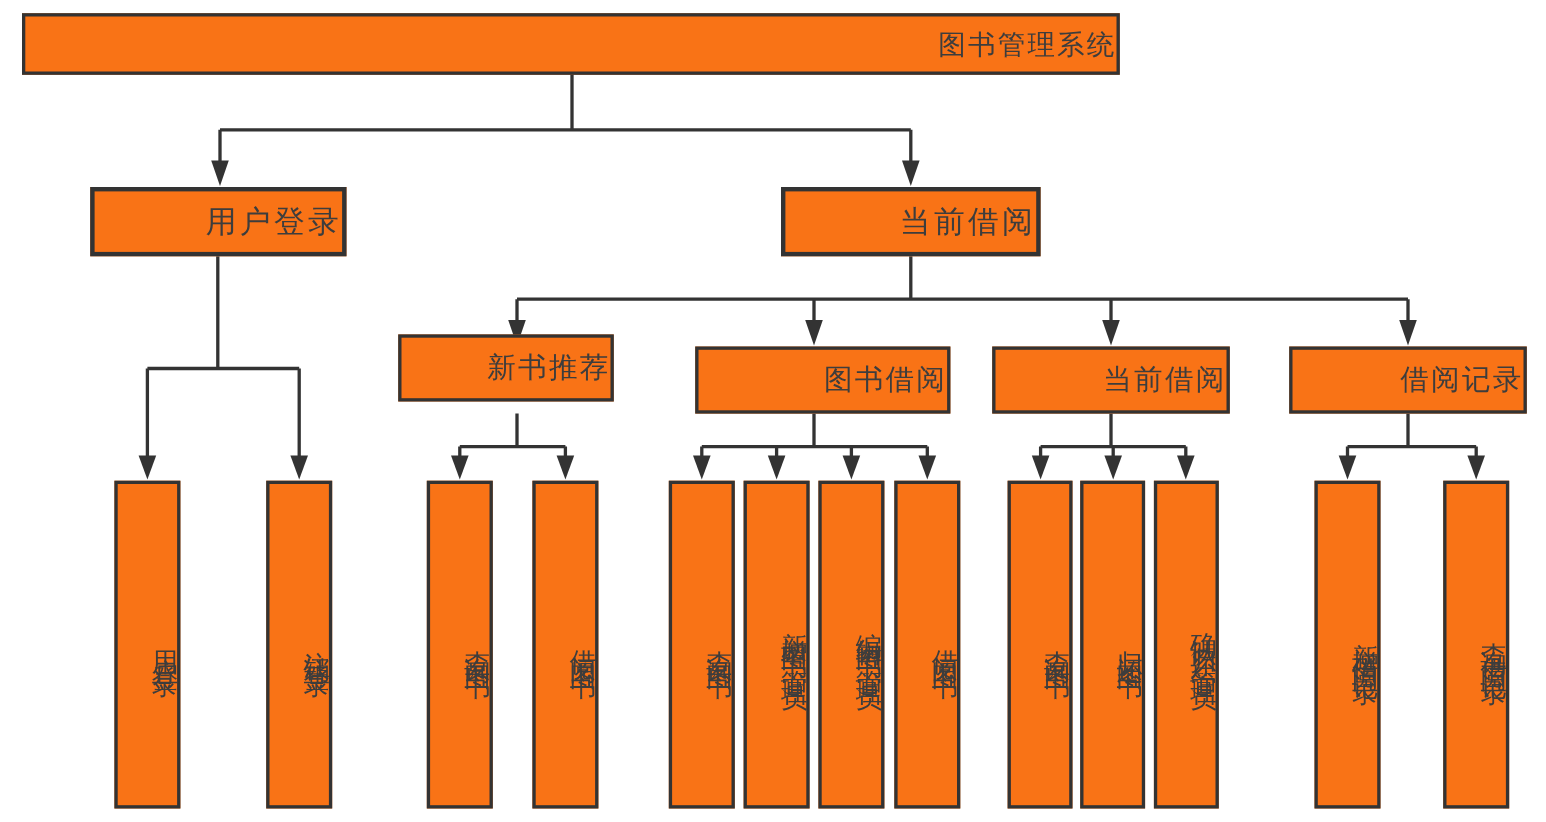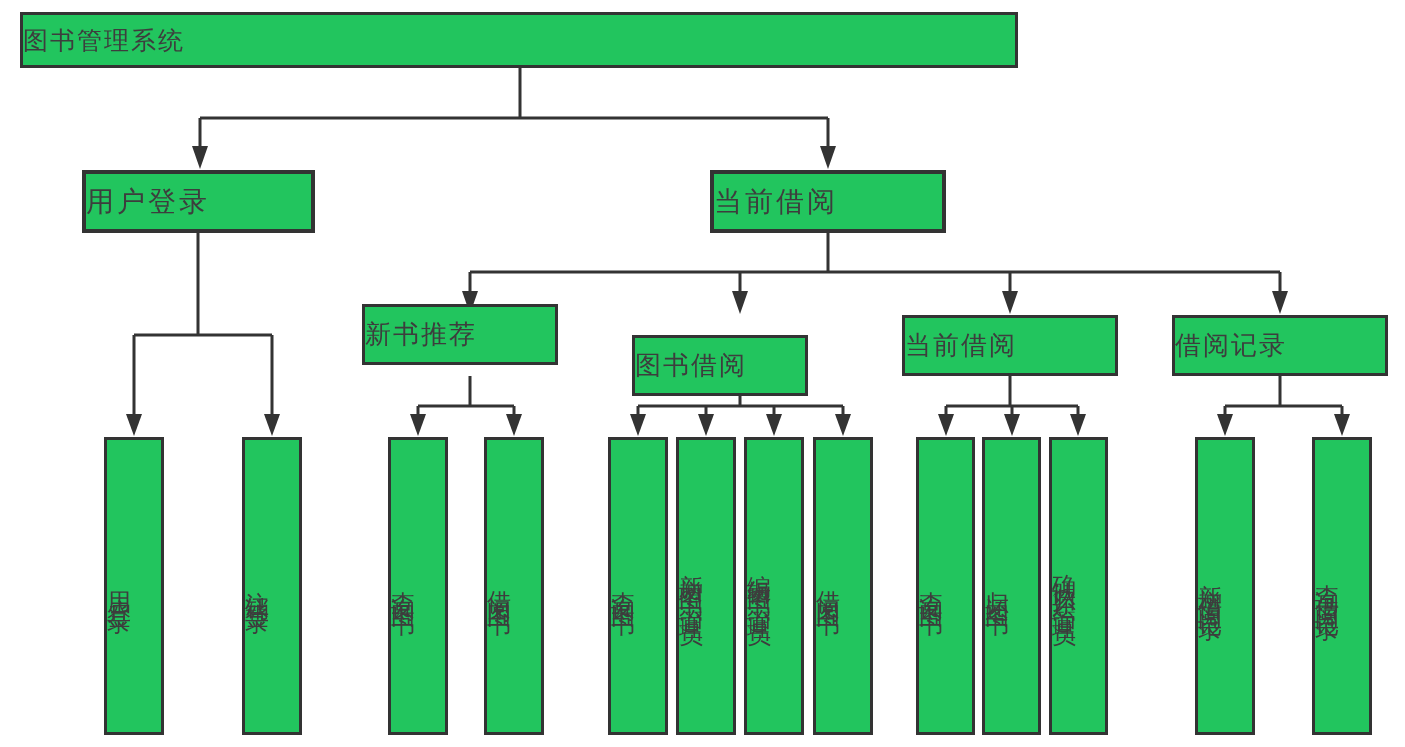--- a/index.html
+++ b/index.html
@@ -18,24 +18,24 @@
     font-family: "Liberation Sans", sans-serif;
     color: var(--text);
     overflow: hidden;
   }
   .connectors { position: absolute; left: 0; top: 0; width: 1405px; height: 747px; }
   .connectors path { fill: none; stroke: var(--line); stroke-width: 3; }
   .connectors polygon { fill: var(--line); stroke: none; }
   .node {
     position: absolute;
     border: 4px solid var(--line);
-    background: #22c55e;
+    background: #f97316;
     display: flex;
     align-items: center;
-    justify-content: flex-start;
+    justify-content: flex-end;
     text-align: center;
   }
   .node.root { border-width: 3px; font-size: 25px; letter-spacing: 2px; }
   .node.h2 { font-size: 28px; letter-spacing: 3px; }
   .node.h3 { font-size: 26px; letter-spacing: 2px; border-width: 3.5px; }
   .node.v  { border-width: 3.5px; }
   .node.v .vlabel {
     writing-mode: vertical-rl;
     text-orientation: mixed;
     font-size: 24px;
@@ -116,21 +116,21 @@
   <div class="node h2" style="left:82px; top:170px; width:233px; height:63px;">
     <span>用户登录</span>
   </div>
   <div class="node h2" style="left:710px; top:170px; width:236px; height:63px;">
     <span>当前借阅</span>
   </div>
 
   <div class="node h3" style="left:362px; top:304px; width:196px; height:61px;">
     <span>新书推荐</span>
   </div>
-  <div class="node h3" style="left:632px; top:315px; width:176px; height:61px;margin-top:20px;">
+  <div class="node h3" style="left:632px; top:315px; width:232px; height:61px;">
     <span>图书借阅</span>
   </div>
   <div class="node h3" style="left:1172px; top:315px; width:216px; height:61px;">
     <span>借阅记录</span>
   </div>
   <div class="node h3" style="left:902px; top:315px; width:216px; height:61px;">
     <span>当前借阅</span>
   </div>
 
   <div class="node v" style="left:104px; top:437px; width:60px; height:298px;">

